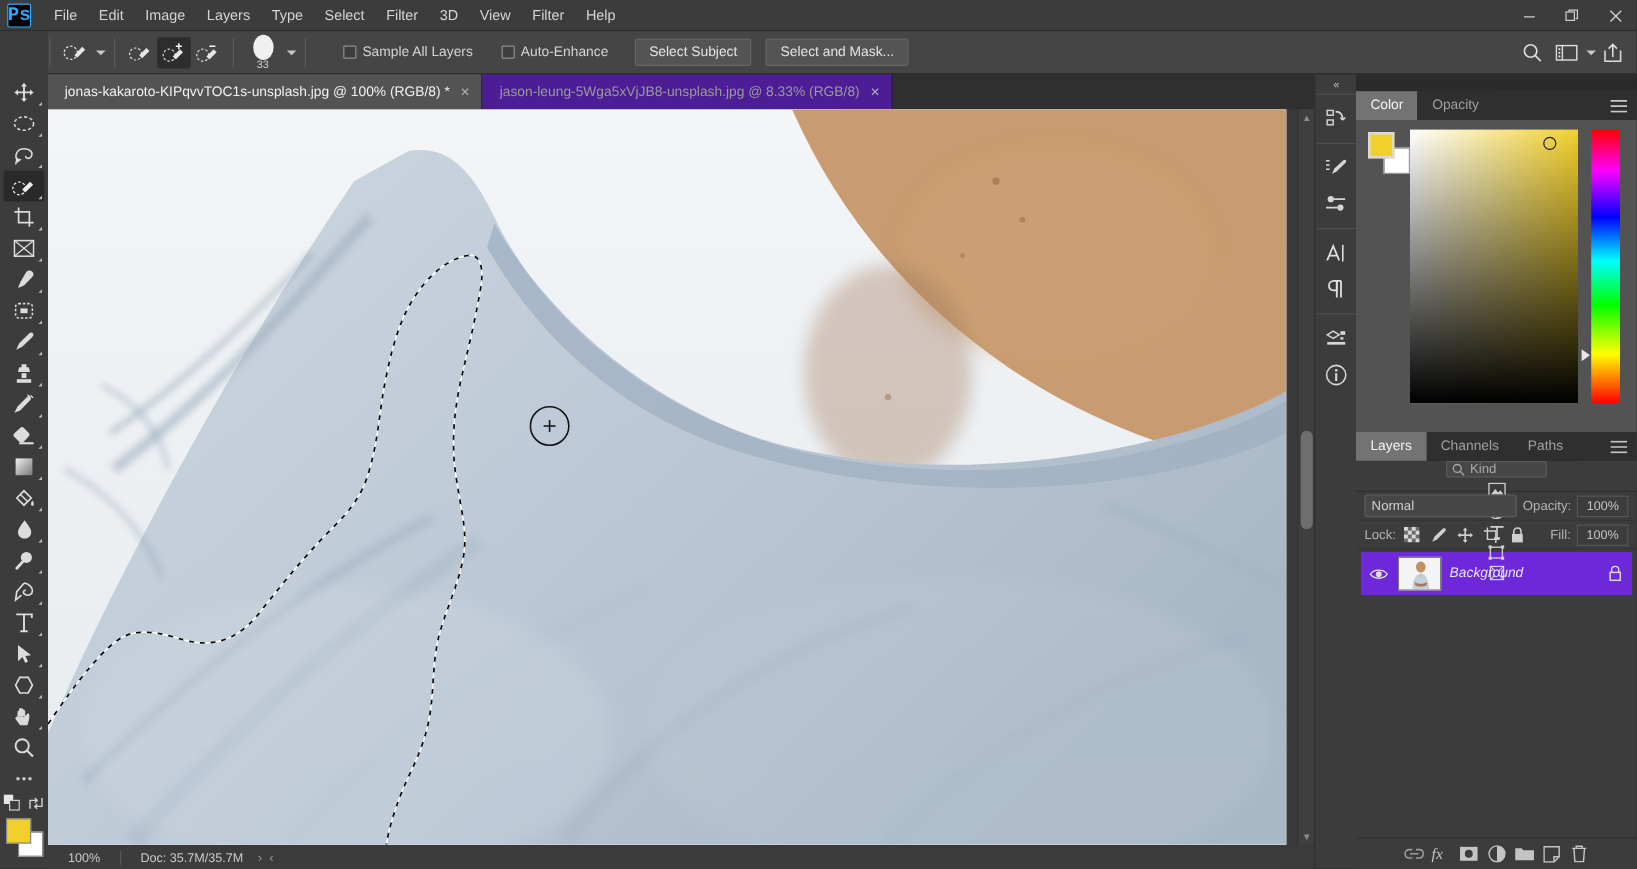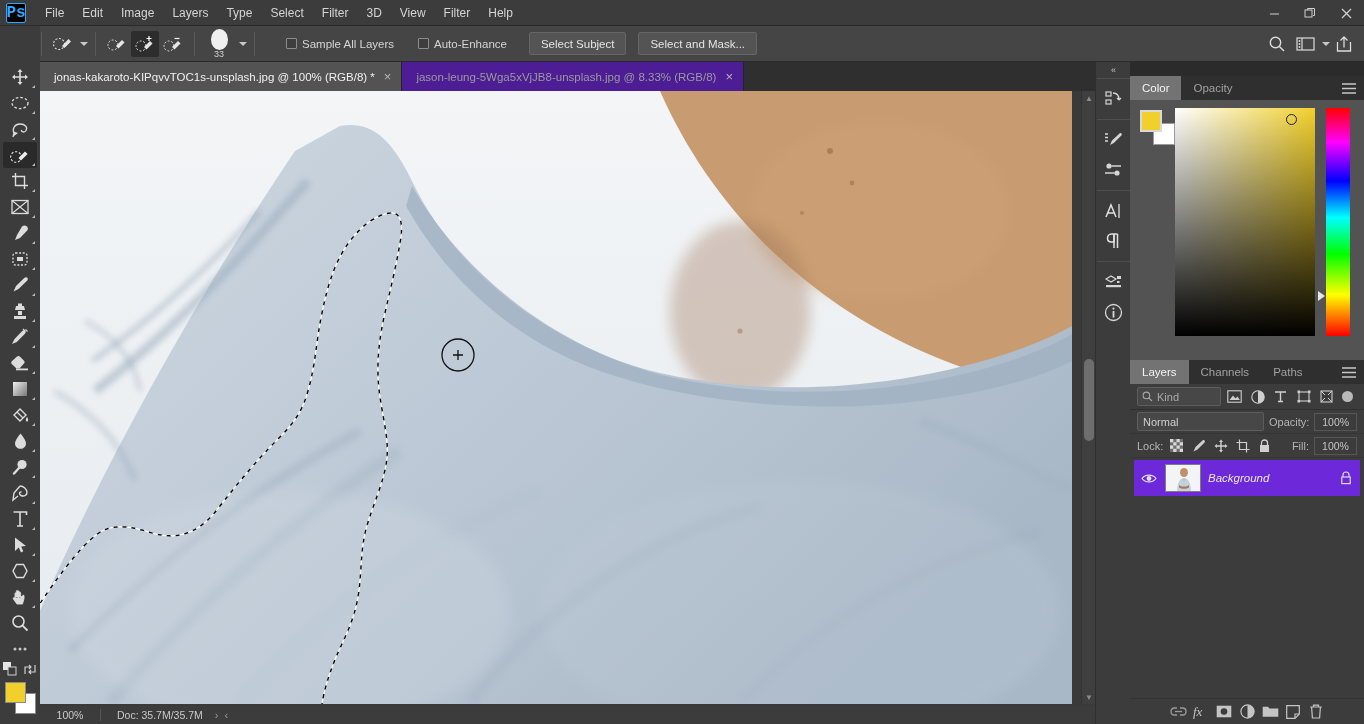--- a/index.html
+++ b/index.html
@@ -205,21 +205,21 @@
   .hue-marker {
     position: absolute; left: 188px; top: 191px; width: 0; height: 0;
     border-top: 5px solid transparent; border-bottom: 5px solid transparent;
     border-left: 7px solid #e6e6e6;
   }
 
   
   .layers-panel { position: absolute; left: 0; top: 284px; width: 234px; height: 364px; background: #3c3c3c; }
   .lp-filter {
     height: 26px; display: flex; align-items: center; padding: 0 7px; gap: 4px;
-    border-bottom: 1px solid #2f2f2f; background: #3c3c3c;
+    border-bottom: 1px solid #2f2f2f; background: #3c3c3c; flex-direction: column;
   }
   .kind-box {
     width: 84px; height: 19px; background: #474747; border: 1px solid #5d5d5d;
     display: flex; align-items: center; padding-left: 4px; gap: 4px; border-radius: 2px;
   }
   .kind-label { font-size: 11px; color: #a9a9a9; }
   .filt-ic { width: 19px; height: 19px; display: flex; align-items: center; justify-content: center; color: #cfcfcf; }
   .lp-toggle { width: 11px; height: 11px; border-radius: 50%; background: #b9b9b9; margin-left: 2px; }
   .lp-row {
     height: 24px; display: flex; align-items: center; padding: 0 7px; gap: 5px;

